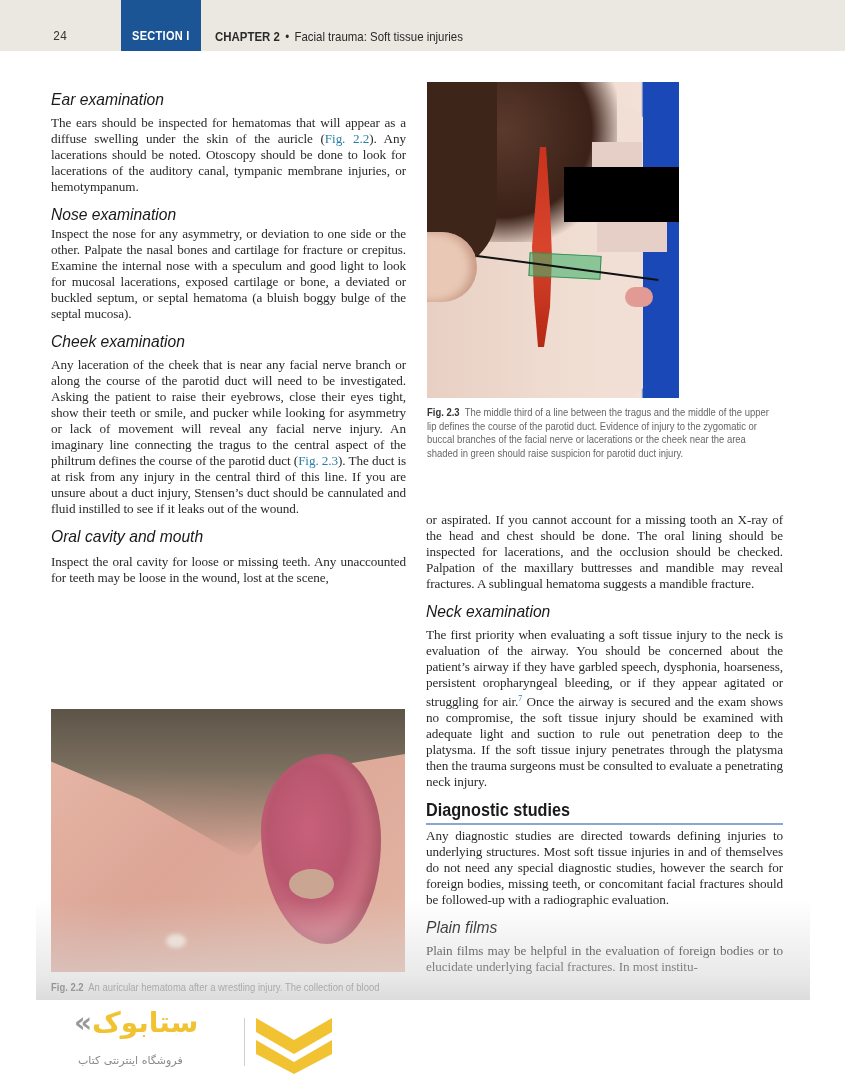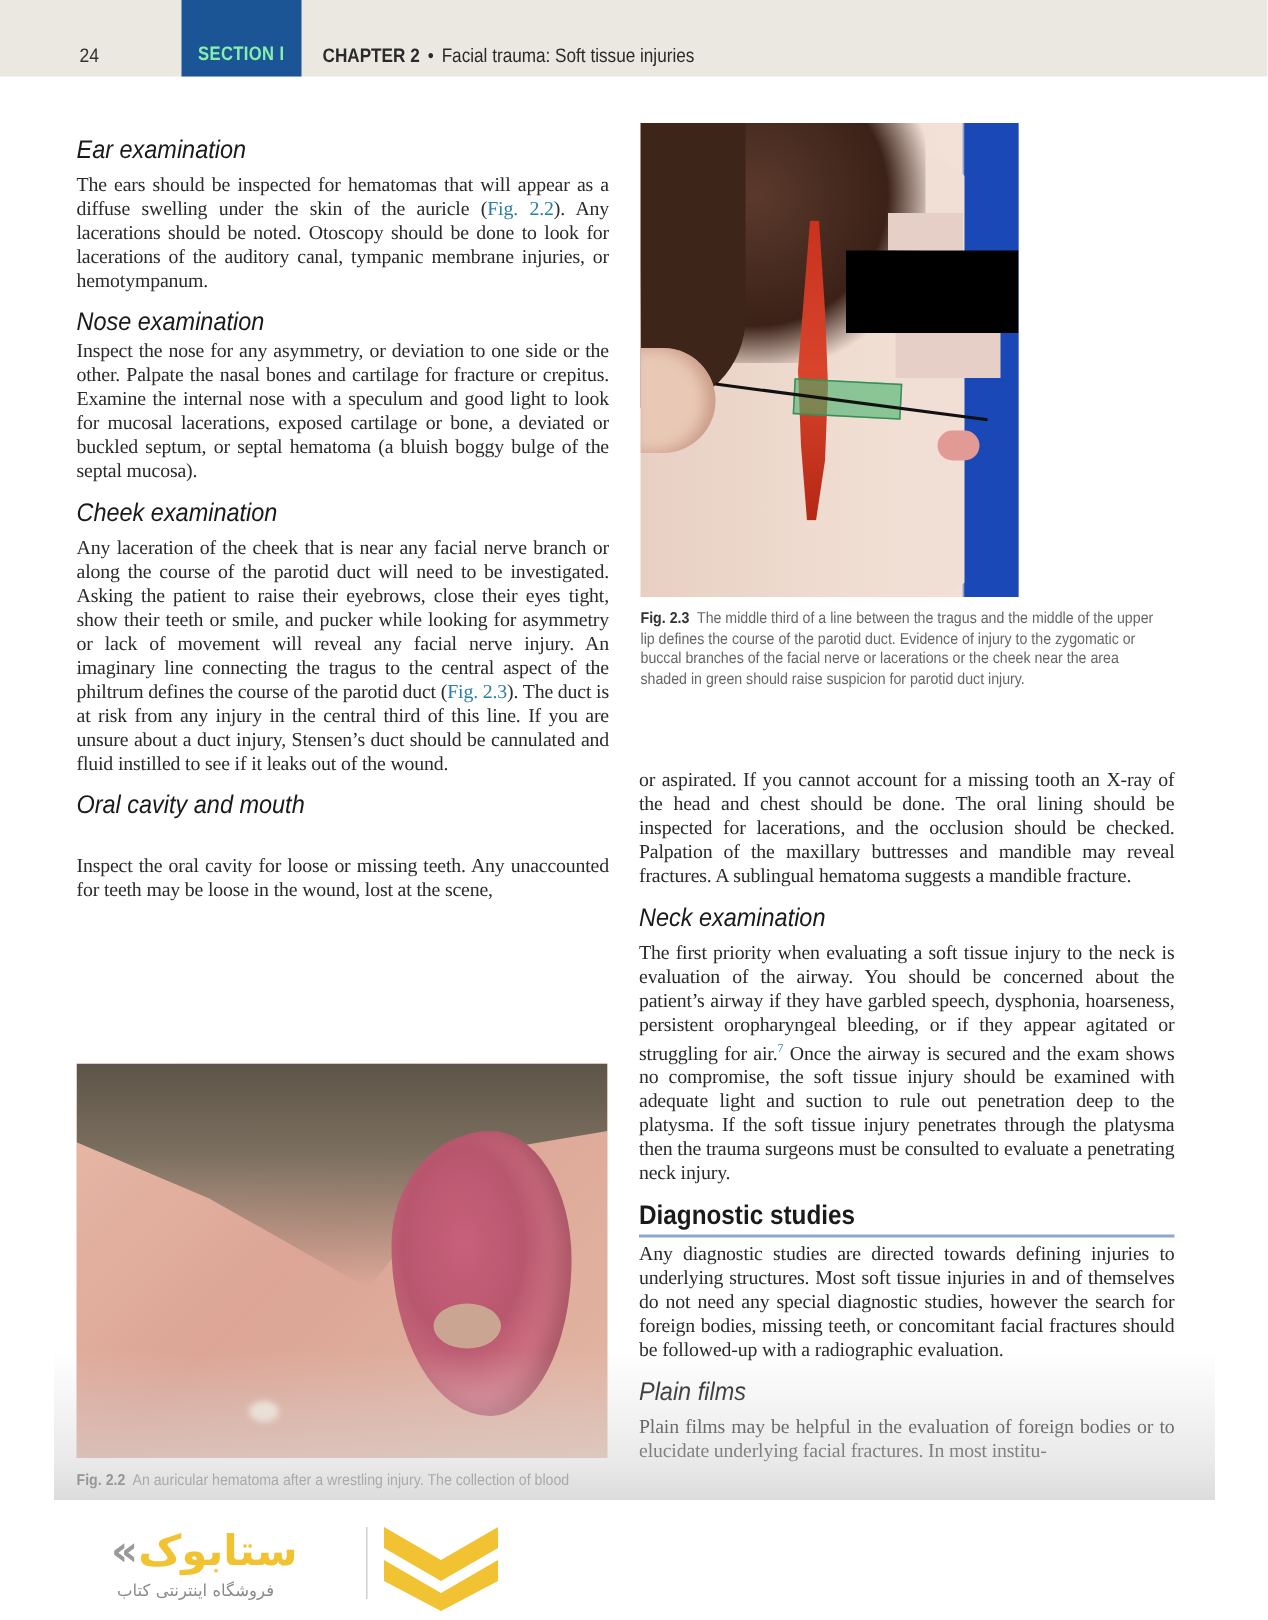--- a/index.html
+++ b/index.html
@@ -8,27 +8,27 @@
     background:#ffffff;
     font-family:"Liberation Serif", "DejaVu Serif", serif;
     color:#2a2a2a;
   }
   .header {
     position:absolute; left:0; top:0; width:845px; height:51px;
     background:#ebe8e1;
   }
   .page-num {
     position:absolute; left:53px; top:29px;
-    font-family:Liberation Sans, sans-serif; font-size:13px; color:#333;
+    font-family:Liberation Mono, monospace; font-size:13px; color:#333;
     transform:scaleX(0.9); transform-origin:left;
   }
   .section-tab {
     position:absolute; left:121px; top:0; width:80px; height:51px;
     background:#1b5595;
-    color:#86efac; font-family:"Liberation Sans", sans-serif; font-weight:bold;
+    color:#ffffff; font-family:"Liberation Sans", sans-serif; font-weight:bold;
     font-size:13px; display:flex; align-items:flex-end; justify-content:center;
     padding-bottom:8px; box-sizing:border-box; letter-spacing:0.3px;
   }
   .section-tab span { display:inline-block; transform:scaleX(0.85); }
   .chapter {
     position:absolute; left:215px; top:29px;
     font-family:"Liberation Sans", sans-serif; font-size:13px; color:#2a2a2a;
     white-space:nowrap; transform:scaleX(0.88); transform-origin:left;
   }
   .chapter b { font-weight:bold; }
@@ -116,21 +116,21 @@
     position:absolute; left:36px; top:900px; width:774px; height:100px;
     background:linear-gradient(180deg,rgba(220,220,220,0) 0%,rgba(215,215,215,0.55) 75%,rgba(205,205,205,0.7) 100%);
     pointer-events:none;
   }
 
   
   .footer {
     position:absolute; left:0; top:1000px; width:845px; height:80px; background:#fff;
   }
   .logo-text {
-    position:absolute; left:74px; top:17px;
+    position:absolute; left:74px; top:6px;
     font-family:"DejaVu Sans", sans-serif; font-size:28px; font-weight:bold; color:#f1c232;
     letter-spacing:-1px;
   }
   .logo-text .grey { color:#9a9a9a; }
   .logo-sub {
     position:absolute; left:78px; top:54px; font-family:"DejaVu Sans", sans-serif;
     font-size:11px; color:#8a8a8a; direction:rtl;
   }
   .logo-divider { position:absolute; left:244px; top:18px; width:1px; height:48px; background:#cfcfcf; }
   .logo-mark { position:absolute; left:256px; top:18px; width:76px; height:56px; }
@@ -163,21 +163,21 @@
   <h3 class="sub" style="margin-top:10px;">Ear examination</h3>
   <p class="body" style="margin-top:5px;"><span>The ears should be inspected for hematomas that will appear as a diffuse swelling under the skin of the auricle (</span><a class="fig-ref">Fig. 2.2</a><span>). Any lacerations should be noted. Otoscopy should be done to look for lacerations of the auditory canal, tympanic membrane injuries, or hemotympanum.</span></p>
 
   <h3 class="sub" style="margin-top:10px;">Nose examination</h3>
   <p class="body" style="margin-top:1px;">Inspect the nose for any asymmetry, or deviation to one side or the other. Palpate the nasal bones and cartilage for fracture or crepitus. Examine the internal nose with a speculum and good light to look for mucosal lacerations, exposed cartilage or bone, a deviated or buckled septum, or septal hematoma (a bluish boggy bulge of the septal mucosa).</p>
 
   <h3 class="sub" style="margin-top:10px;">Cheek examination</h3>
   <p class="body" style="margin-top:5px;"><span>Any laceration of the cheek that is near any facial nerve branch or along the course of the parotid duct will need to be investigated. Asking the patient to raise their eyebrows, close their eyes tight, show their teeth or smile, and pucker while looking for asymmetry or lack of movement will reveal any facial nerve injury. An imaginary line connecting the tragus to the central aspect of the philtrum defines the course of the parotid duct (</span><a class="fig-ref">Fig. 2.3</a><span>). The duct is at risk from any injury in the central third of this line. If you are unsure about a duct injury, Stensen’s duct should be cannulated and fluid instilled to see if it leaks out of the wound.</span></p>
 
   <h3 class="sub" style="margin-top:10px;">Oral cavity and mouth</h3>
-  <p class="body" style="margin-top:22px;">Inspect the oral cavity for loose or missing teeth. Any unaccounted for teeth may be loose in the wound, lost at the scene,</p>
+  <p class="body" style="margin-top:7px;">Inspect the oral cavity for loose or missing teeth. Any unaccounted for teeth may be loose in the wound, lost at the scene,</p>
 </div>
 
 <div class="fig23">
   <div class="face-edge"></div>
   <div class="blue"></div>
   <div class="hair"></div>
   <div class="hair2"></div>
   <div class="ear"></div>
   <div class="wound"></div>
   <div class="pixel" style="left:165px;top:60px;width:50px;height:25px;"></div>

